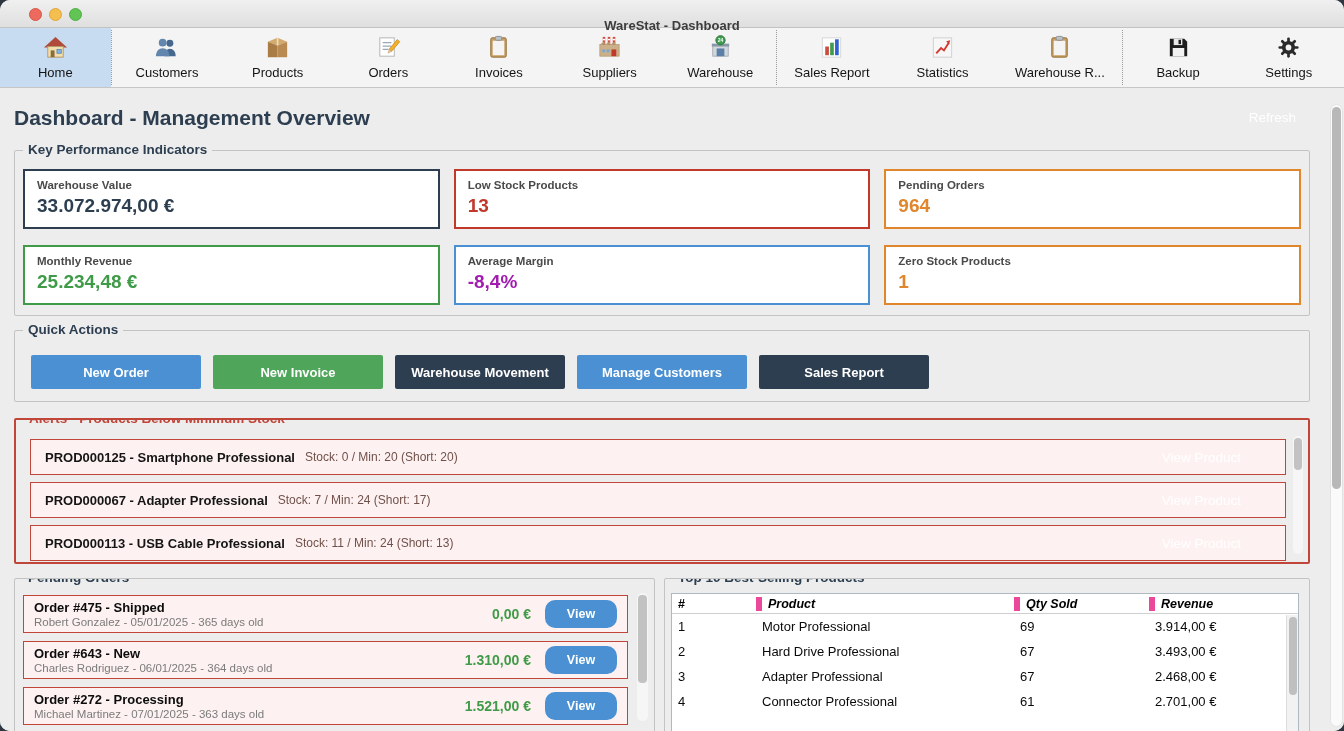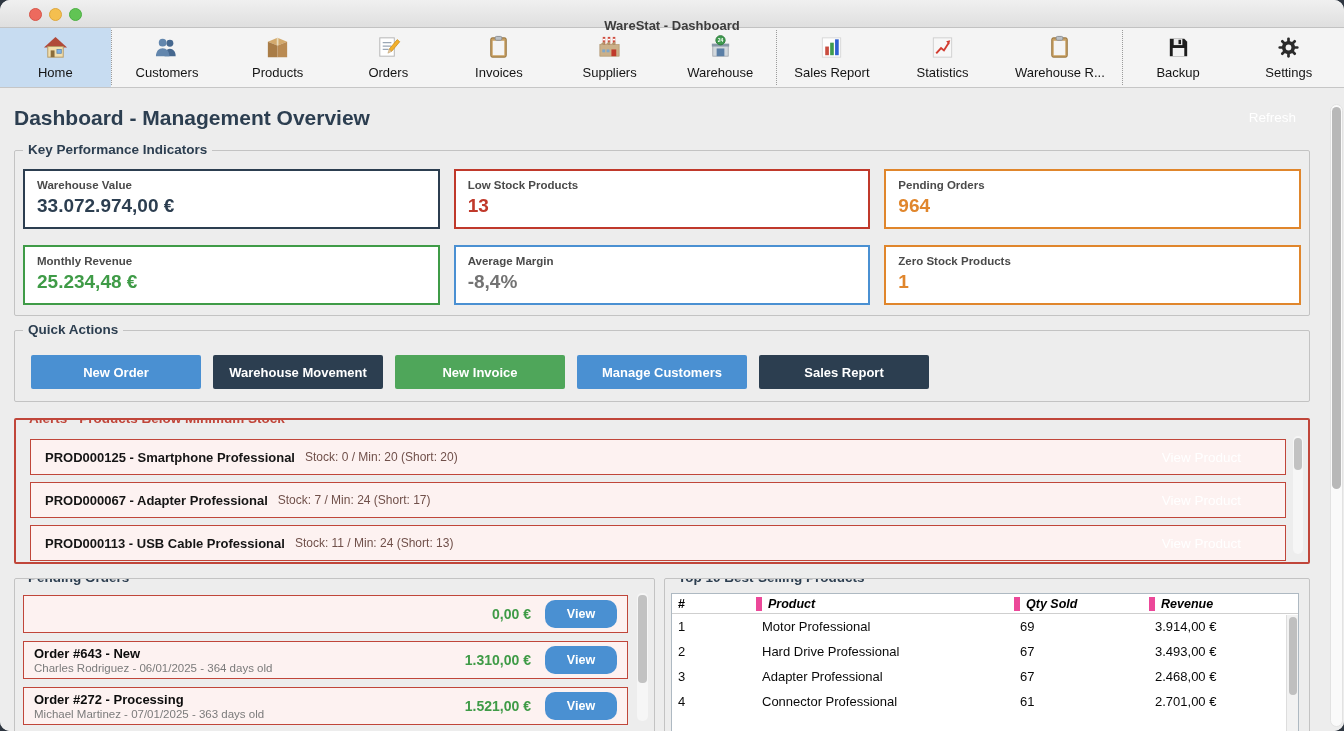--- a/index.html
+++ b/index.html
@@ -257,35 +257,35 @@
         <div class="kpi-card" style="border-color: rgb(224, 134, 44);">
           <div class="kpi-label">Pending Orders</div>
           <div class="kpi-value" style="color: rgb(224, 134, 44);">964</div>
         </div>
         <div class="kpi-card" style="border-color: rgb(63, 155, 71);">
           <div class="kpi-label">Monthly Revenue</div>
           <div class="kpi-value" style="color: rgb(63, 155, 71);">25.234,48 €</div>
         </div>
         <div class="kpi-card" style="border-color: rgb(74, 144, 210);">
           <div class="kpi-label">Average Margin</div>
-          <div class="kpi-value" style="color: #737373;">-8,4%</div>
+          <div class="kpi-value" style="color: #a21caf;">-8,4%</div>
         </div>
         <div class="kpi-card" style="border-color: rgb(224, 134, 44);">
           <div class="kpi-label">Zero Stock Products</div>
           <div class="kpi-value" style="color: rgb(224, 134, 44);">1</div>
         </div>
       </div>
     </div>
 
     <div class="groupbox" id="quick-box">
       <span class="gb-title">Quick Actions</span>
       <div class="qa-row">
         <button class="qa-btn" style="background: rgb(74, 144, 210);">New Order</button>
+        <button class="qa-btn" style="background: rgb(79, 166, 90);">New Invoice</button>
         <button class="qa-btn" style="background: rgb(44, 62, 80);">Warehouse Movement</button>
-        <button class="qa-btn" style="background: rgb(79, 166, 90);">New Invoice</button>
         <button class="qa-btn" style="background: rgb(74, 144, 210);">Manage Customers</button>
         <button class="qa-btn" style="background: rgb(44, 62, 80);">Sales Report</button>
       </div>
     </div>
 
     <div class="groupbox red" id="alerts-box">
       <span class="gb-title">Alerts - Products Below Minimum Stock</span>
       <div class="alert-list">
         <div class="alert-row">
           <span class="alert-name">PROD000125 - Smartphone Professional</span>
@@ -305,20 +305,24 @@
       </div>
       <div class="alerts-scroll">
           <div class="alerts-thumb"></div>
         </div>
     </div>
 
     <div class="groupbox" id="orders-box">
       <span class="gb-title">Pending Orders</span>
       <div class="order-list">
         <div class="order-row">
+          <div class="order-main">
+            <span class="order-title">Order #475 - Shipped</span>
+            <span class="order-sub">Robert Gonzalez - 05/01/2025 - 365 days old</span>
+          </div>
           <span class="order-amount">0,00 €</span>
           <button class="order-view">View</button>
         </div>
         <div class="order-row">
           <div class="order-main">
             <span class="order-title">Order #643 - New</span>
             <span class="order-sub">Charles Rodriguez - 06/01/2025 - 364 days old</span>
           </div>
           <span class="order-amount">1.310,00 €</span>
           <button class="order-view">View</button>

